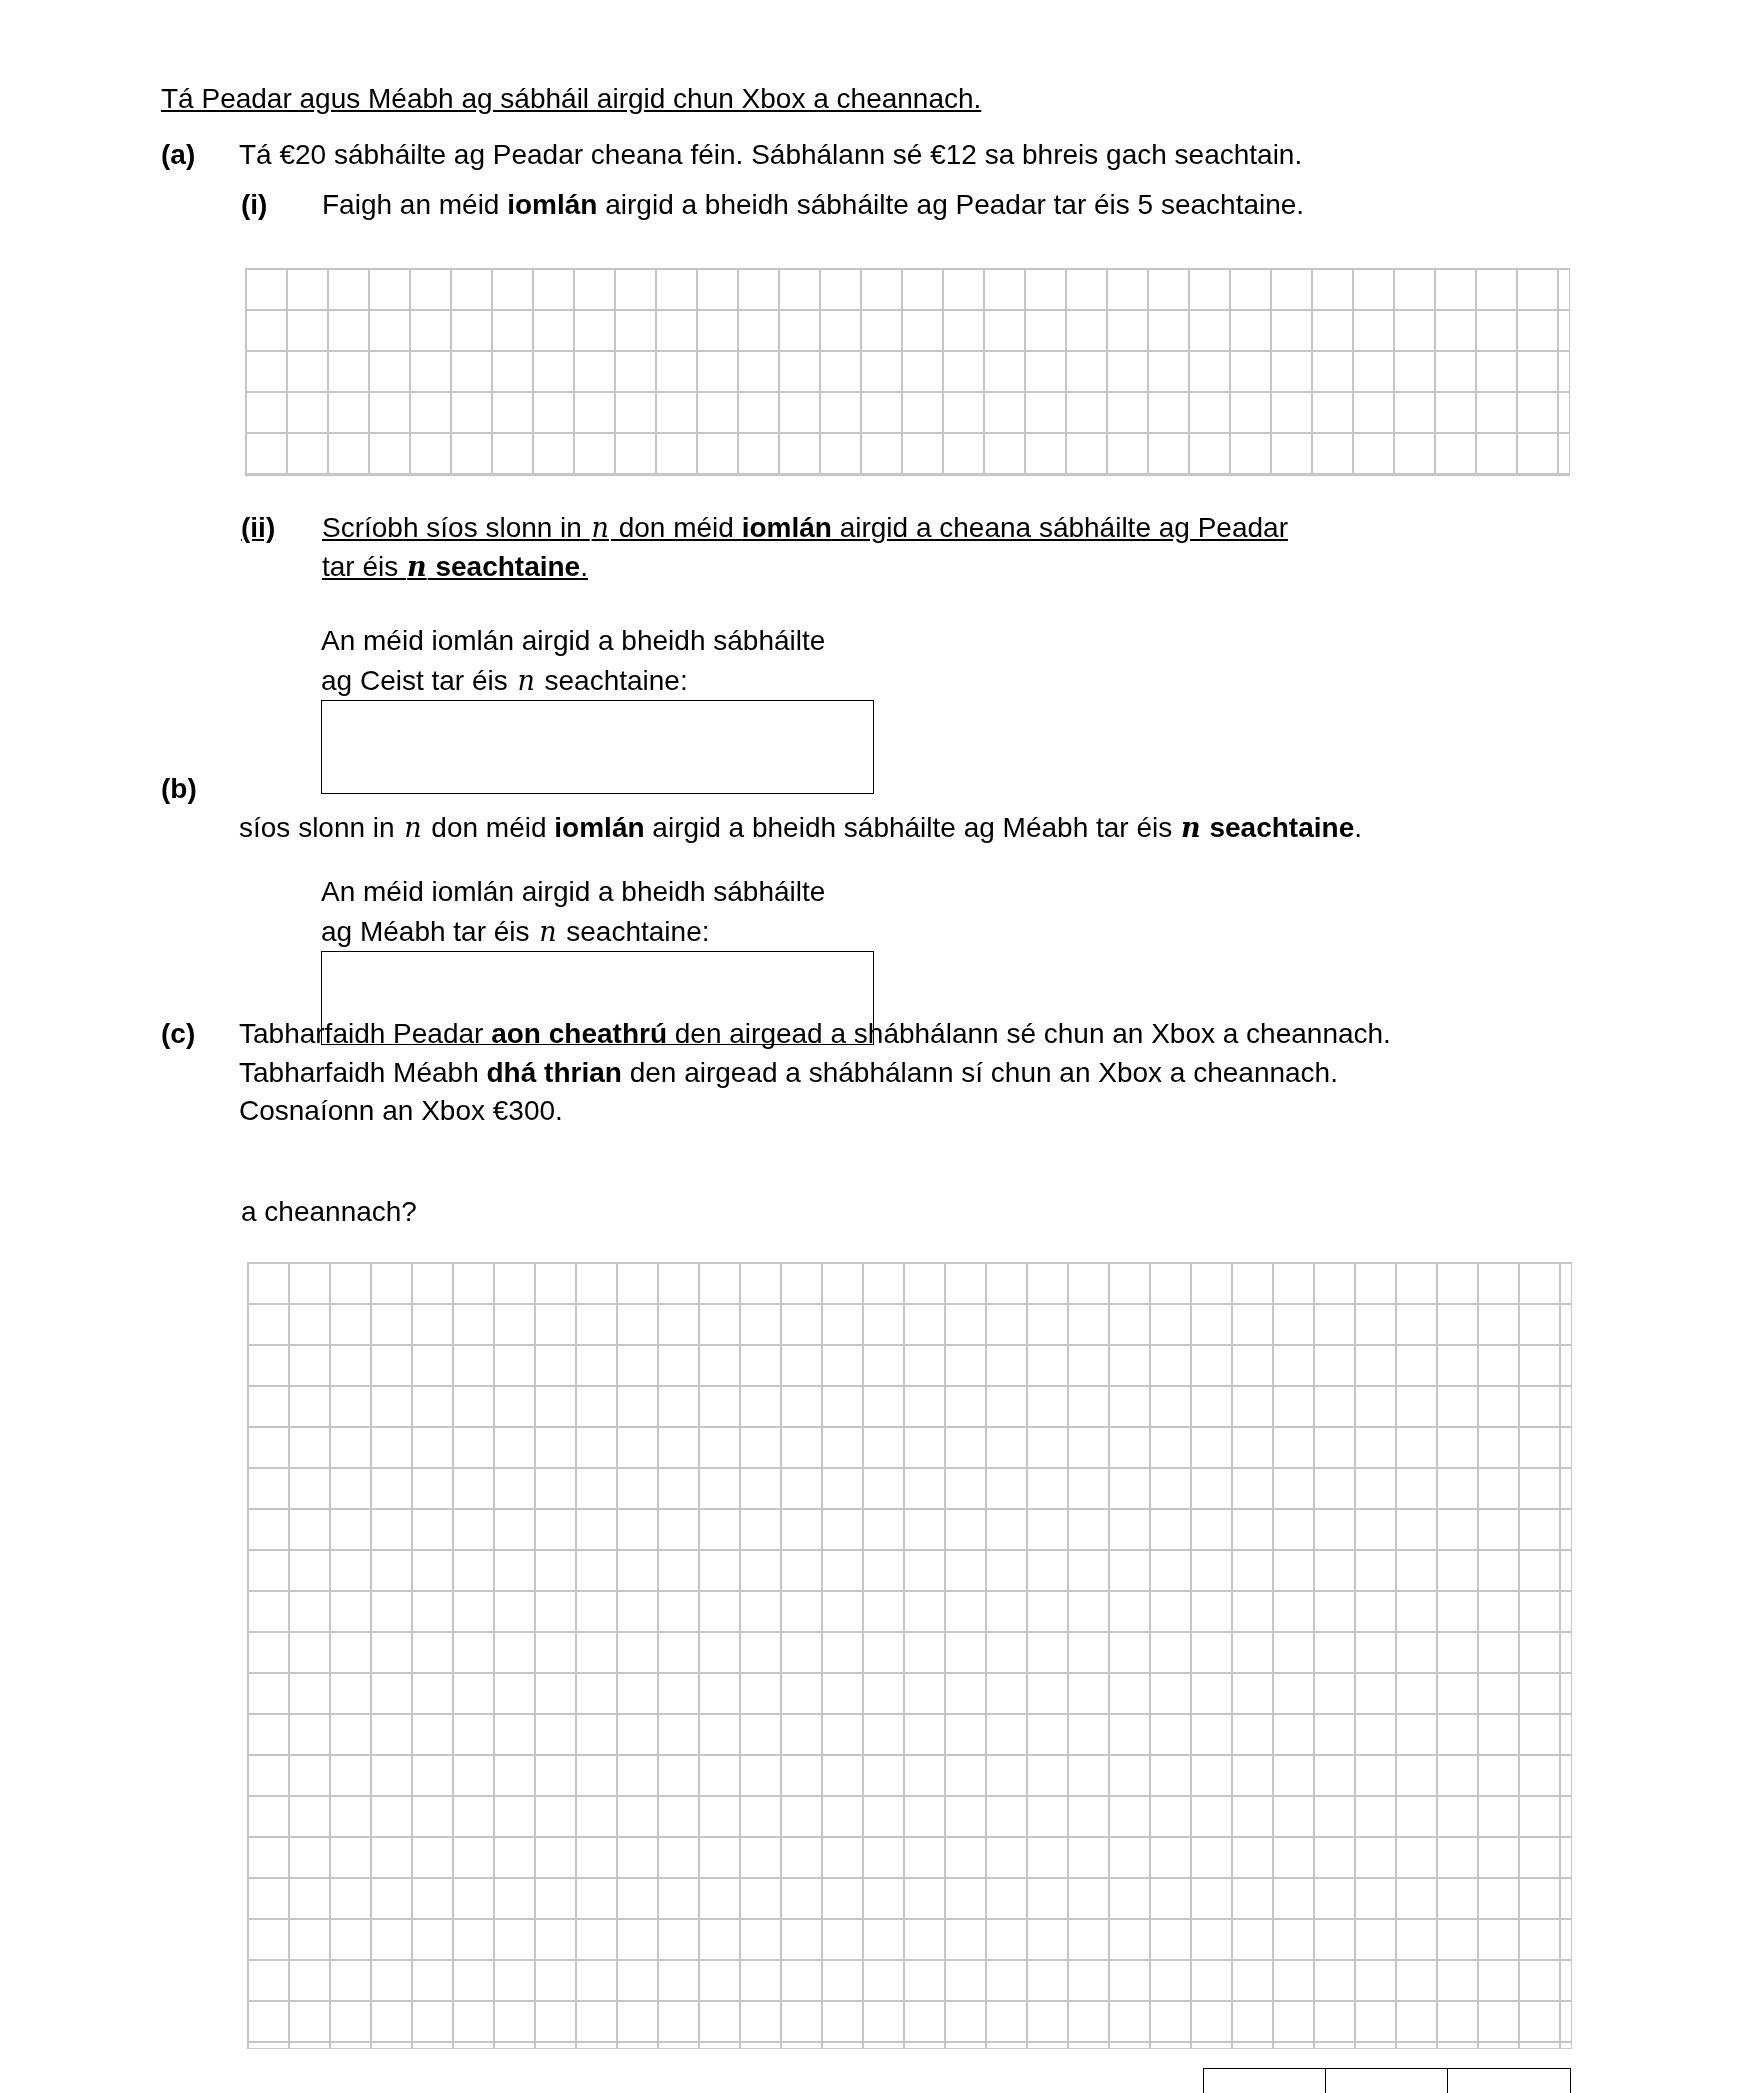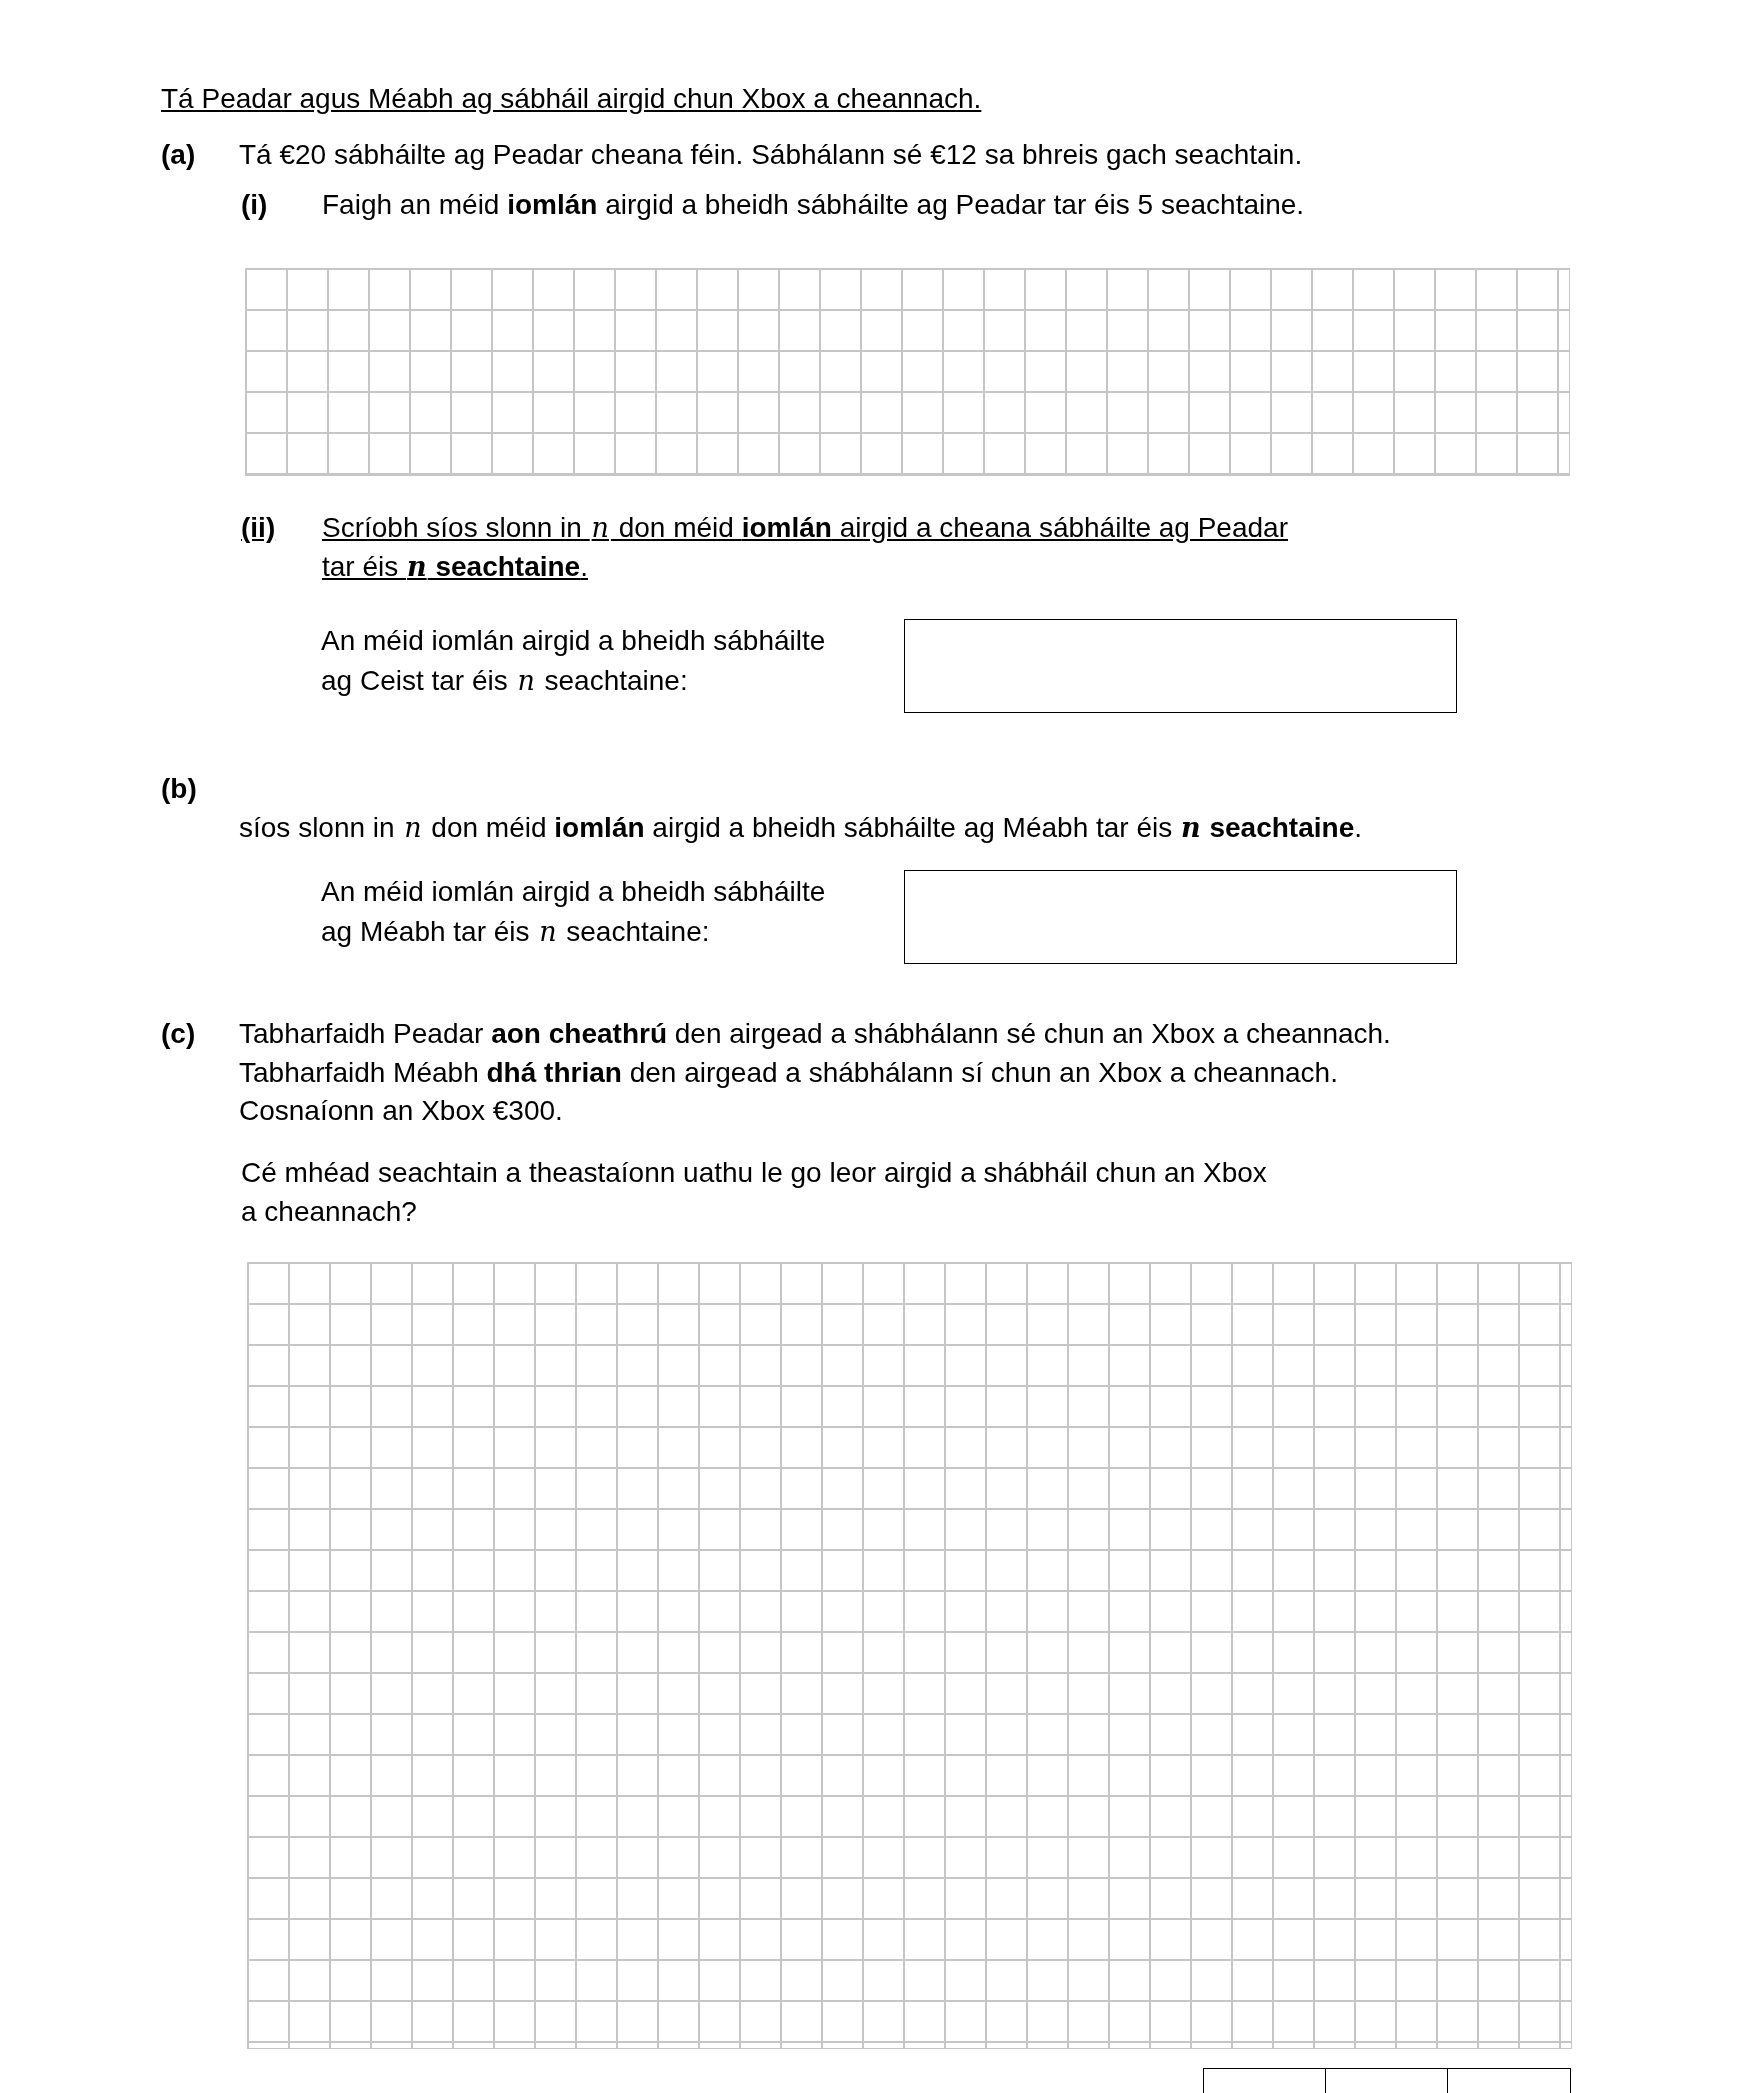--- a/index.html
+++ b/index.html
@@ -87,20 +87,21 @@
     border-right: 1.9px solid #c6c6c6;
     border-bottom: 1.9px solid #c6c6c6;
     box-sizing: content-box;
   }
 
   
   .ansrow {
     position: absolute;
     display: flex;
     align-items: flex-start;
+    flex-direction: column;
   }
   .anslabel {
     width: 583px;
     padding-top: 1.9px;
     font-size: 28px;
     line-height: 1.42;
   }
   .ansbox {
     width: 553px;
     height: 94px;
@@ -205,21 +206,21 @@
       <span class="lbl lbl-a">(c)</span>
       <span class="body">
         <span>Tabharfaidh Peadar </span><b>aon cheathrú</b><span> den airgead a shábhálann sé chun an Xbox a cheannach.</span><br>
         <span>Tabharfaidh Méabh </span><b>dhá thrian</b><span> den airgead a shábhálann sí chun an Xbox a cheannach.</span><br>
         <span>Cosnaíonn an Xbox €300.</span>
       </span>
     </div>
   </div>
 
   <div class="blk" style="top:1154px; left:241px; width:1338px;">
-    <span>Cé mhéad seachtain a theastaíonn uathu le go leor airgid a shábháil chun an Xbox</span><br>
+    <br>
     <span>a cheannach?</span>
   </div>
 
   <div class="grid" id="grid-c" style="left: 247px; top: 1262px; width: 1324px; height: 786px;"></div>
 
   <div class="marktable">
     <div class="markcell"></div>
     <div class="markcell"></div>
     <div class="markcell"></div>
   </div>

